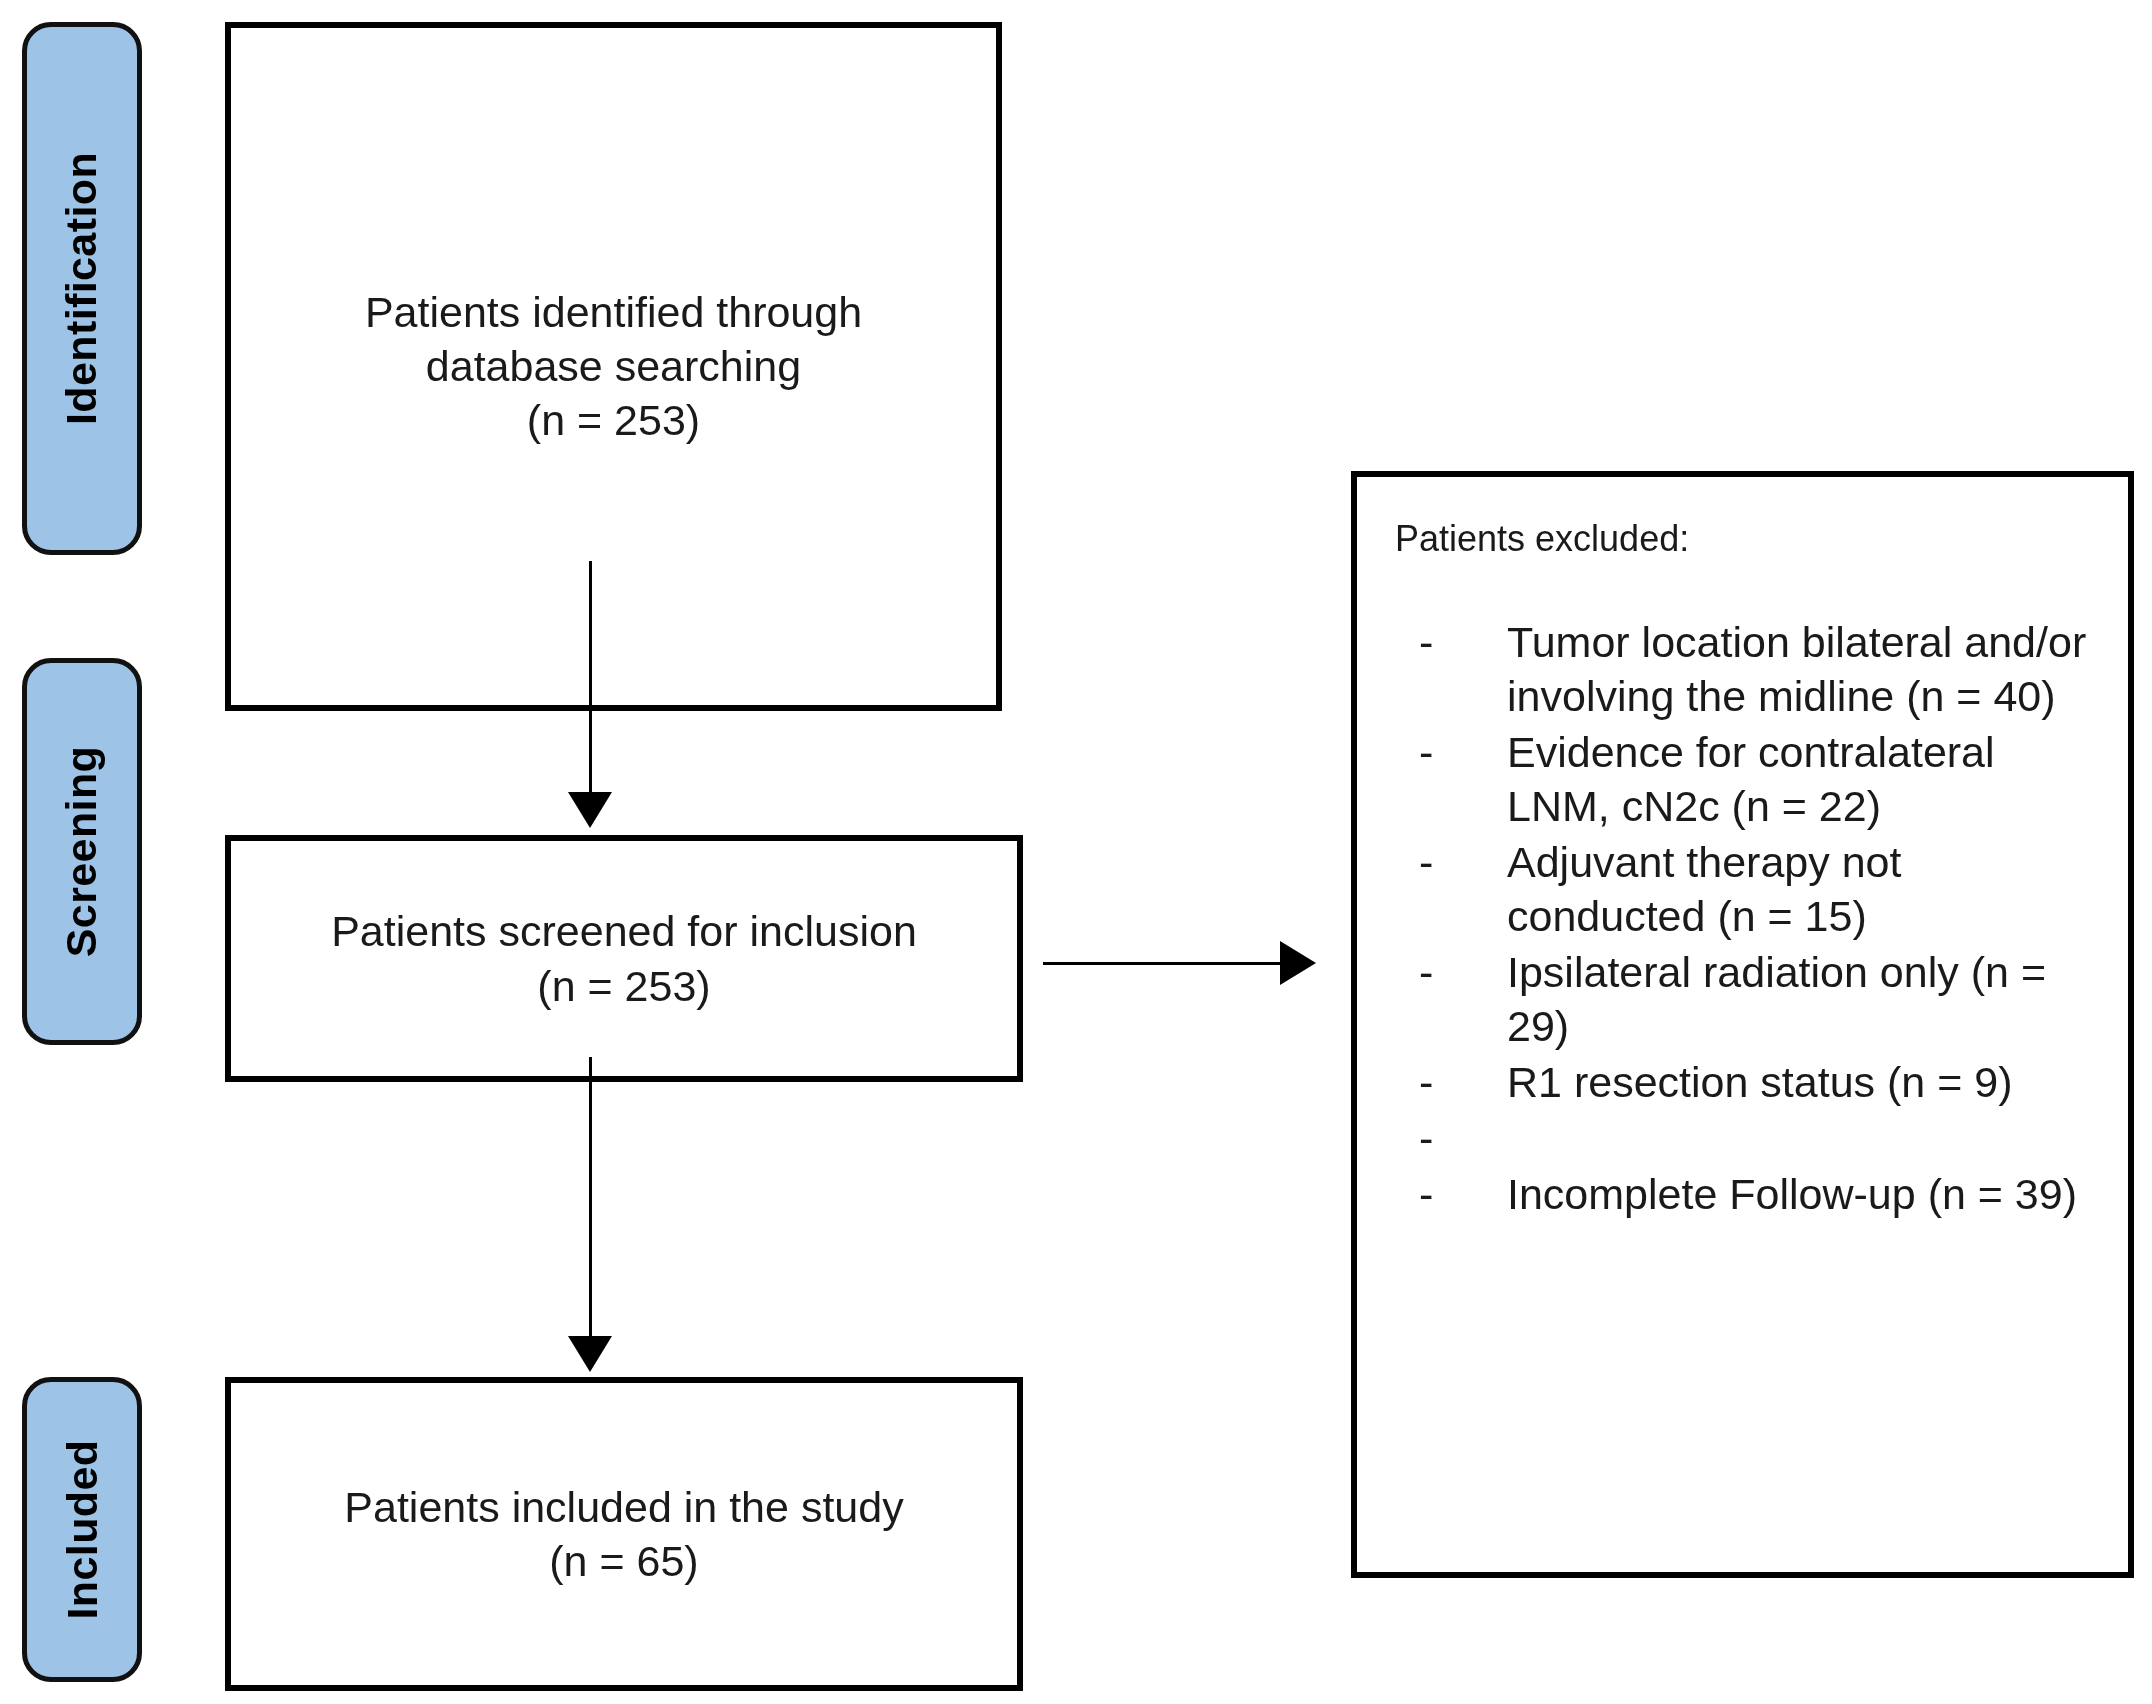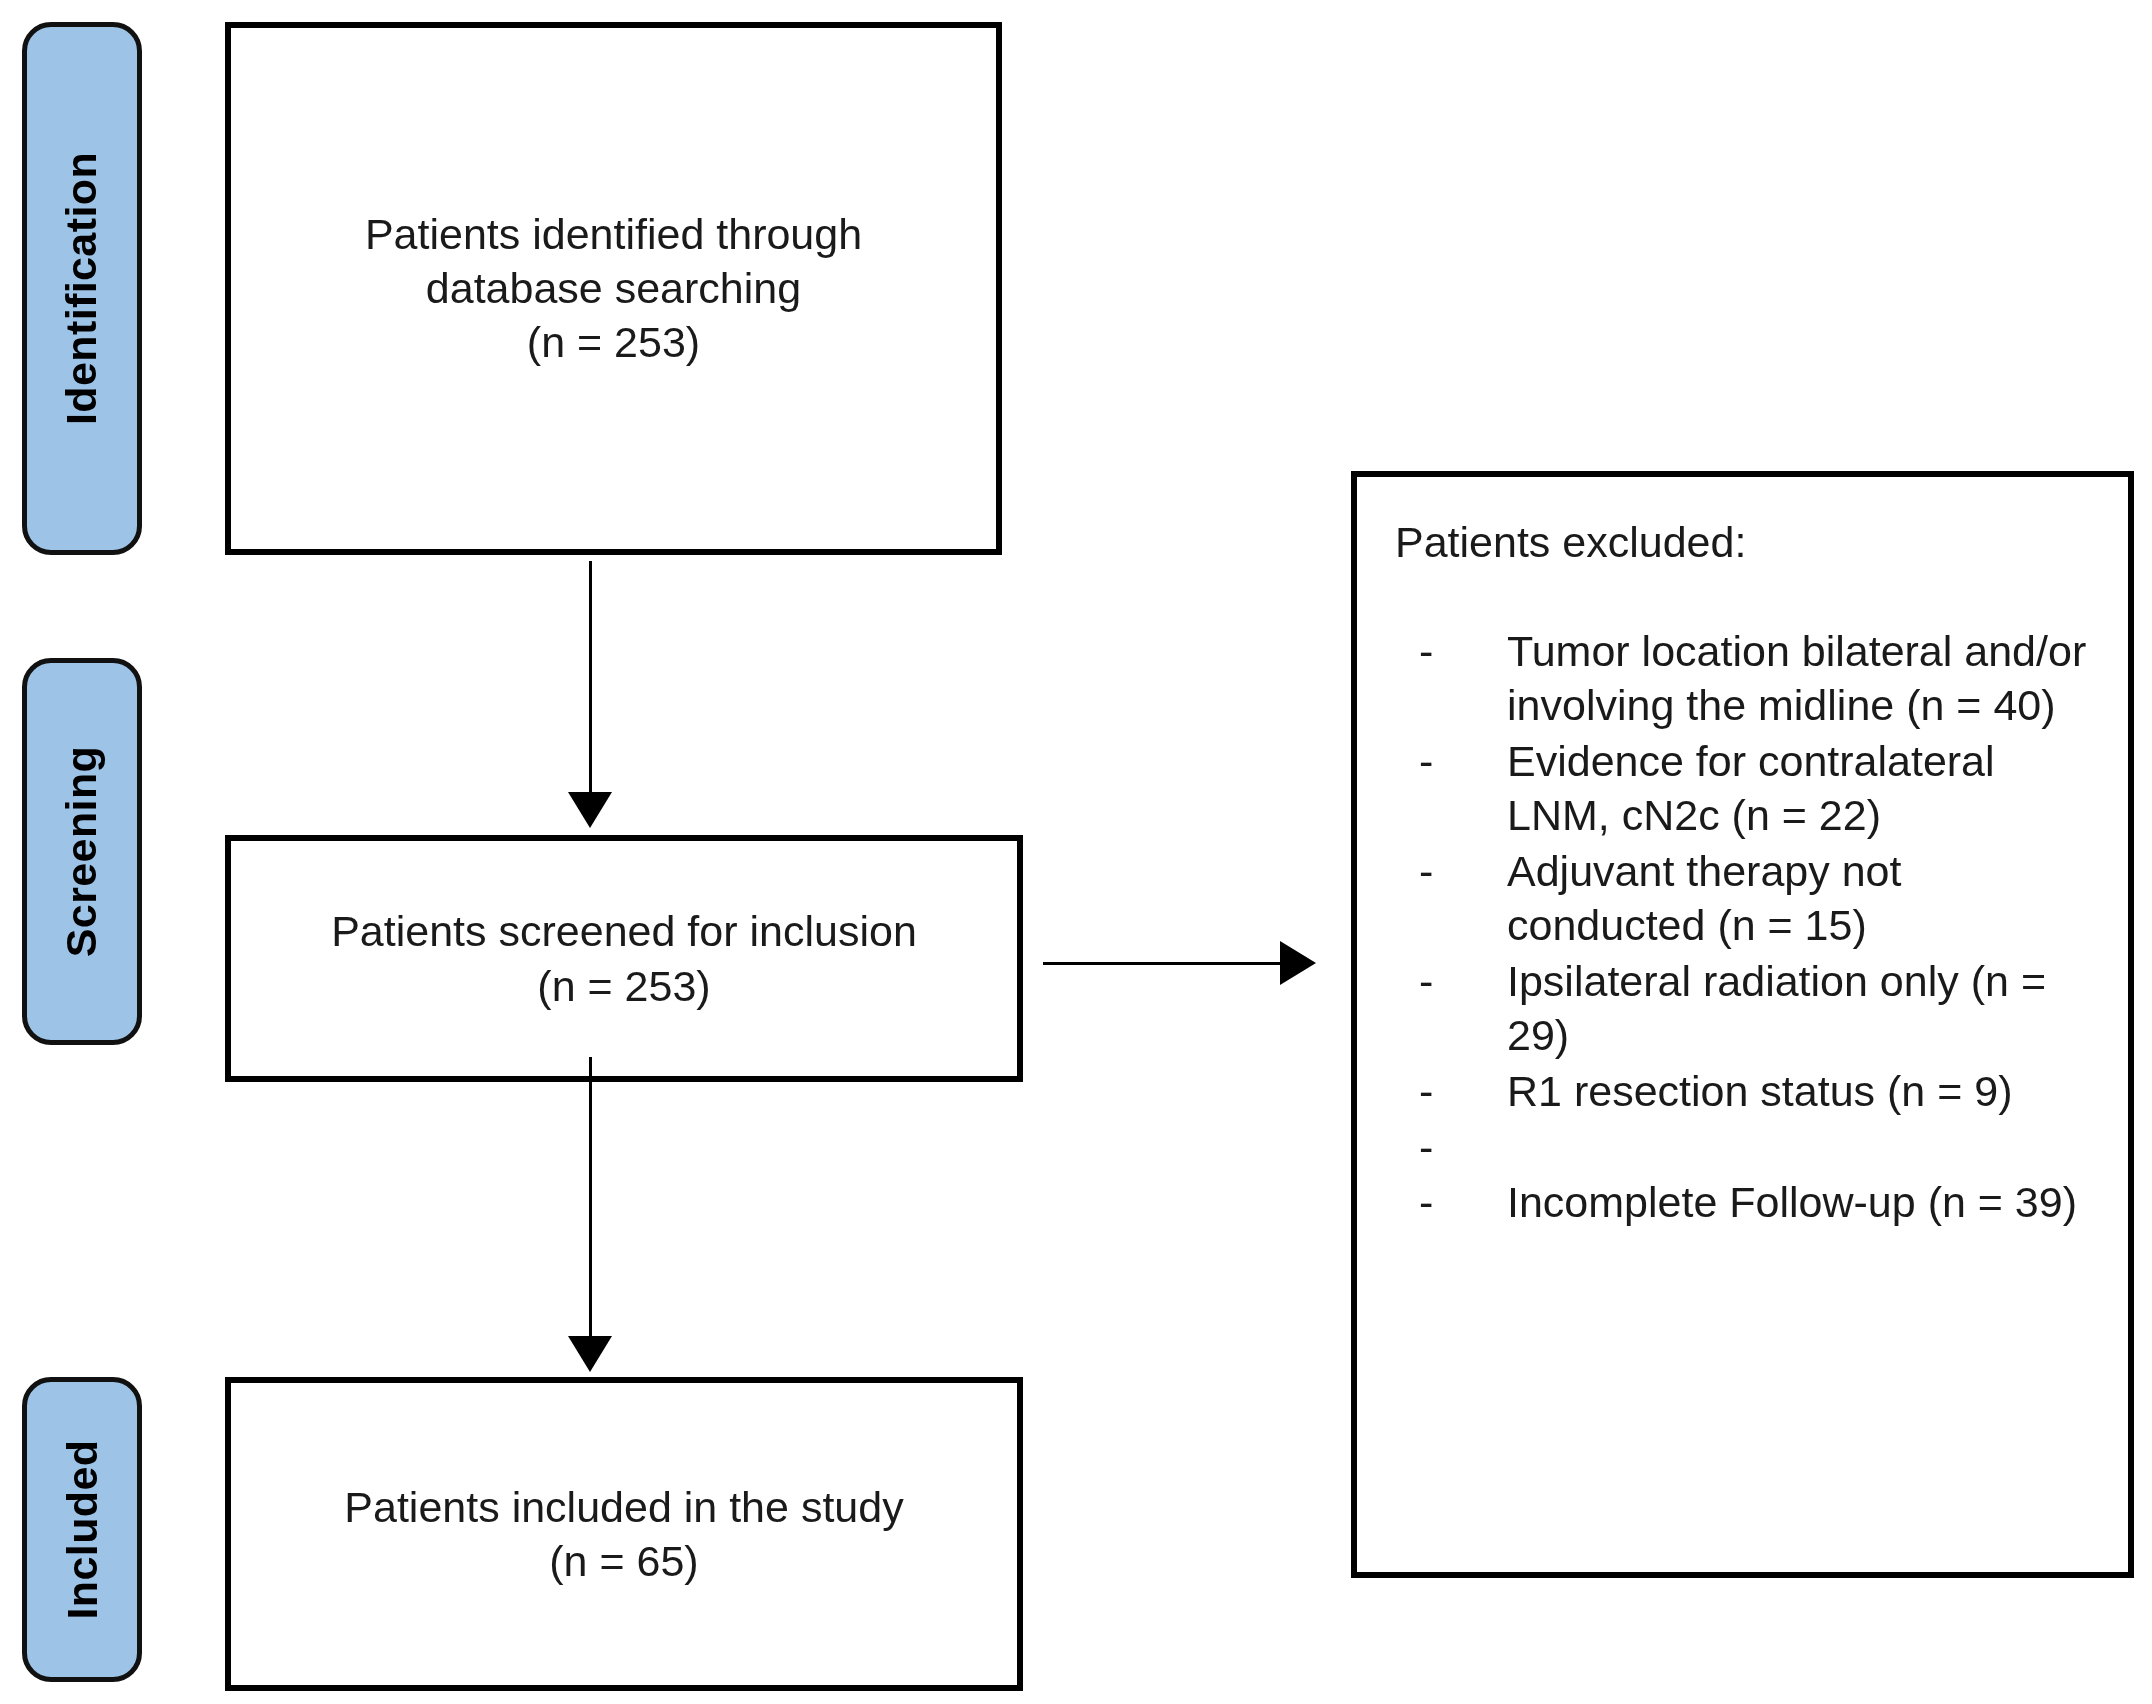--- a/index.html
+++ b/index.html
@@ -59,21 +59,21 @@
 
   
   .exclusion-box {
     position: absolute;
     background: #ffffff;
     border: 6px solid #000000;
     box-sizing: border-box;
     padding: 40px 24px 24px 38px;
   }
   .exclusion-heading {
-    font-size: 43px;
+    font-size: 36px;
     line-height: 1.2;
     color: #1a1a1a;
     margin: 0 0 55px 0;
   }
   .exclusion-list {
     list-style: none;
     margin: 0;
     padding: 0;
   }
   .exclusion-item {
@@ -136,21 +136,21 @@
   </div>
 
   <div class="stage-pill" style="left:21.5px; top:658px; width:120px; height:387px;">
     <span class="stage-pill-label">Screening</span>
   </div>
 
   <div class="stage-pill" style="left:21.5px; top:1377px; width:120px; height:305px;">
     <span class="stage-pill-label">Included</span>
   </div>
 
-  <div class="flow-box" style="left:225px; top:21.5px; width:777px; height:533px;justify-content:center;">
+  <div class="flow-box" style="left:225px; top:21.5px; width:777px; height:689px;justify-content:center;">
     <div class="flow-box-text">Patients identified through
 database searching
 (n = 253)</div>
   </div>
 
   <div class="flow-box" style="left:225px; top:835px; width:798px; height:247px;">
     <div class="flow-box-text">Patients screened for inclusion
 (n = 253)</div>
   </div>
 

